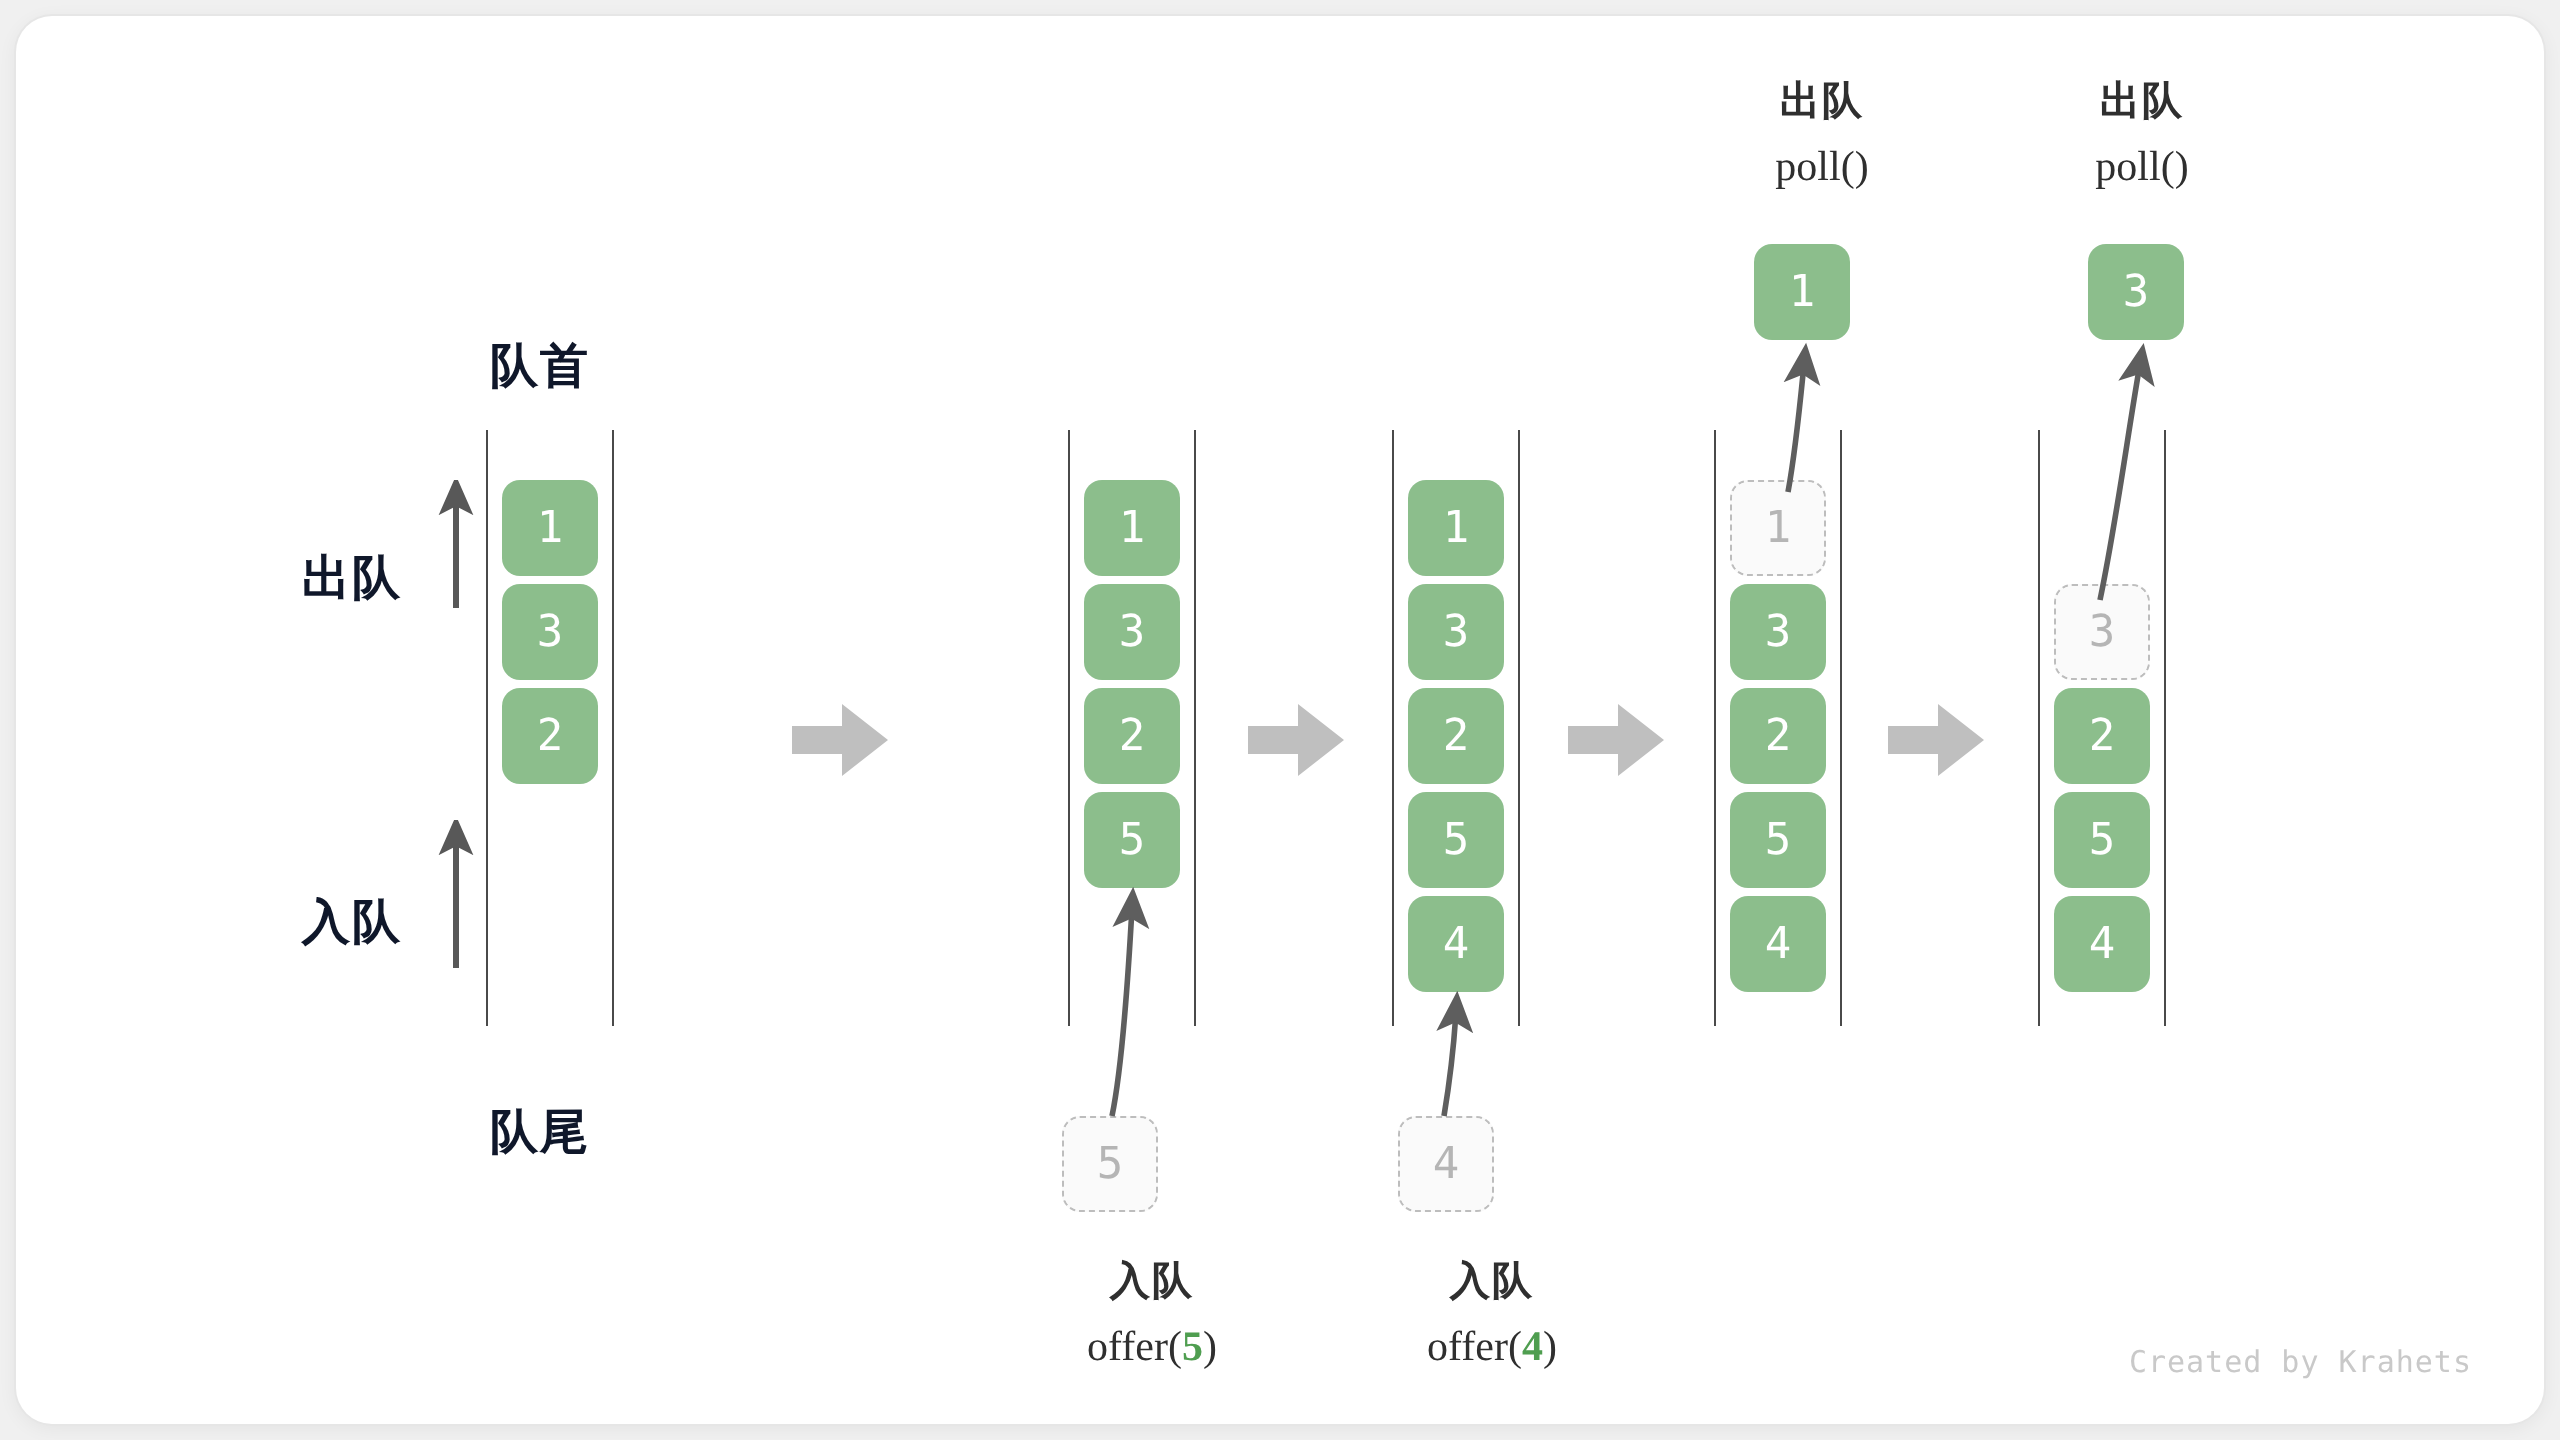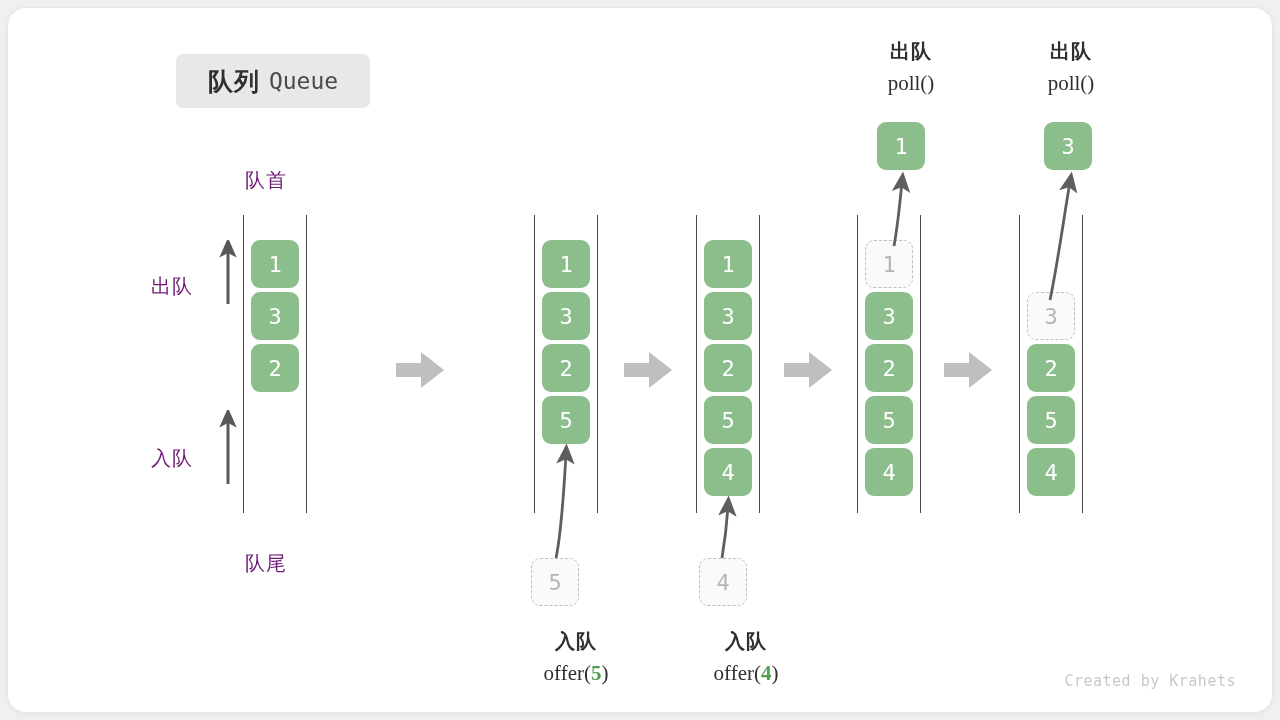--- a/index.html
+++ b/index.html
@@ -49,23 +49,23 @@
   }
   #title-badge .en {
     font-family: "DejaVu Sans Mono", monospace;
     font-size: 23px;
     color: #4a4a4a;
   }
 
   
   .cn-bold {
     position: absolute;
-    font-size: 20px;
-    font-weight: normal;
-    color: #701a75;
+    font-size: 24px;
+    font-weight: bold;
+    color: #0f172a;
     white-space: nowrap;
     letter-spacing: 1px;
   }
   .op-label {
     position: absolute;
     text-align: center;
     white-space: nowrap;
     transform: translateX(-50%);
   }
   .op-label .cn {
@@ -150,24 +150,20 @@
     color: #c9c9c9;
     letter-spacing: 0.5px;
   }
 </style>
 </head>
 <body>
 
 <div id="stage">
   <div id="card">
 
-    <div id="title-badge">
-      <span class="cn">队列</span>
-      <span class="en">Queue</span>
-    </div>
 
     <div class="cn-bold" style="left:237px; top:159px;">队首</div>
     <div class="cn-bold" style="left:237px; top:542px;">队尾</div>
     <div class="cn-bold" style="left:143px; top:265px;">出队</div>
     <div class="cn-bold" style="left:143px; top:437px;">入队</div>
 
     <svg class="side-arrow" style="left:205px; top:232px;" width="30" height="68">
       <defs>
         <marker id="sideHead" markerWidth="7" markerHeight="7" refX="3.2" refY="3.3" orient="auto">
           <path d="M0,0.4 L6.6,3.3 L0,6.2 L1.5,3.3 Z" fill="#585858"></path>

